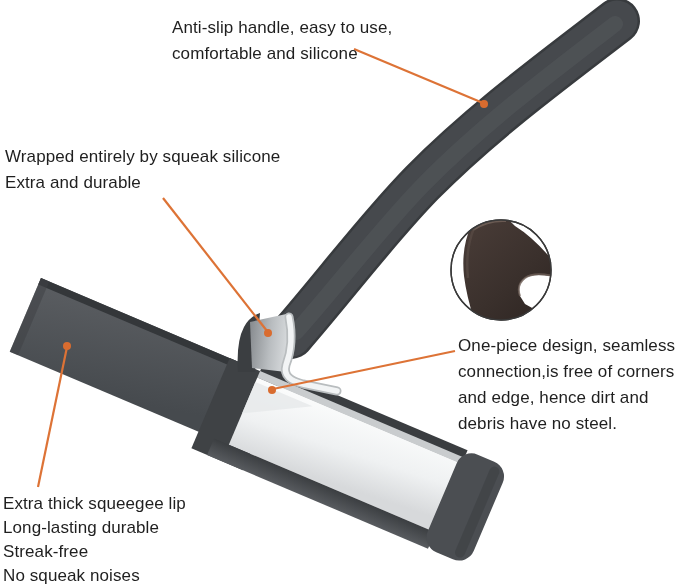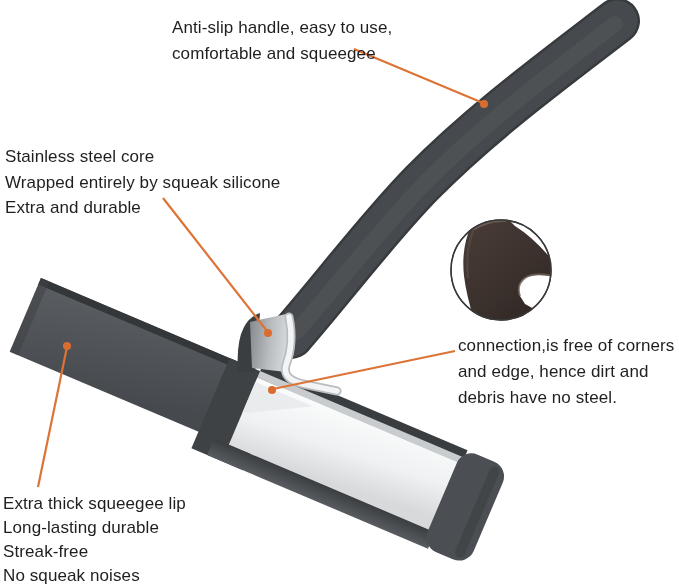--- a/index.html
+++ b/index.html
@@ -110,30 +110,30 @@
         <path d="M -28 -40 Q -13 -50 5 -49" fill="none" stroke="#7a6a61" stroke-width="2" opacity="0.7"></path>
         <path d="M 57 7 Q 33 1 24 8 Q 15 15 19 26" fill="none" stroke="#6e5f57" stroke-width="2" opacity="0.8"></path>
         <path d="M -33 8 Q -36 -20 -27 -42" fill="none" stroke="#5c4f48" stroke-width="2.5" opacity="0.6"></path>
       </g>
       <circle cx="0" cy="0" r="50" fill="none" stroke="#3a3a3a" stroke-width="1.4"></circle>
     </g>
   </svg>
 
   <div class="note note-handle">
     <div class="ln">Anti-slip handle, easy to use,</div>
-    <div class="ln">comfortable and squeegee</div>
+    <div class="ln">comfortable and silicone</div>
   </div>
 
   <div class="note note-core">
-    <div class="ln">Stainless steel core</div>
     <div class="ln">Wrapped entirely by squeak silicone</div>
     <div class="ln">Extra and durable</div>
   </div>
 
   <div class="note note-connection">
+    <div class="ln">One-piece design, seamless</div>
     <div class="ln">connection,is free of corners</div>
     <div class="ln">and edge, hence dirt and</div>
     <div class="ln">debris have no steel.</div>
   </div>
 
   <div class="note note-lip">
     <div class="ln">Extra thick squeegee lip</div>
     <div class="ln">Long-lasting durable</div>
     <div class="ln">Streak-free</div>
     <div class="ln">No squeak noises</div>

